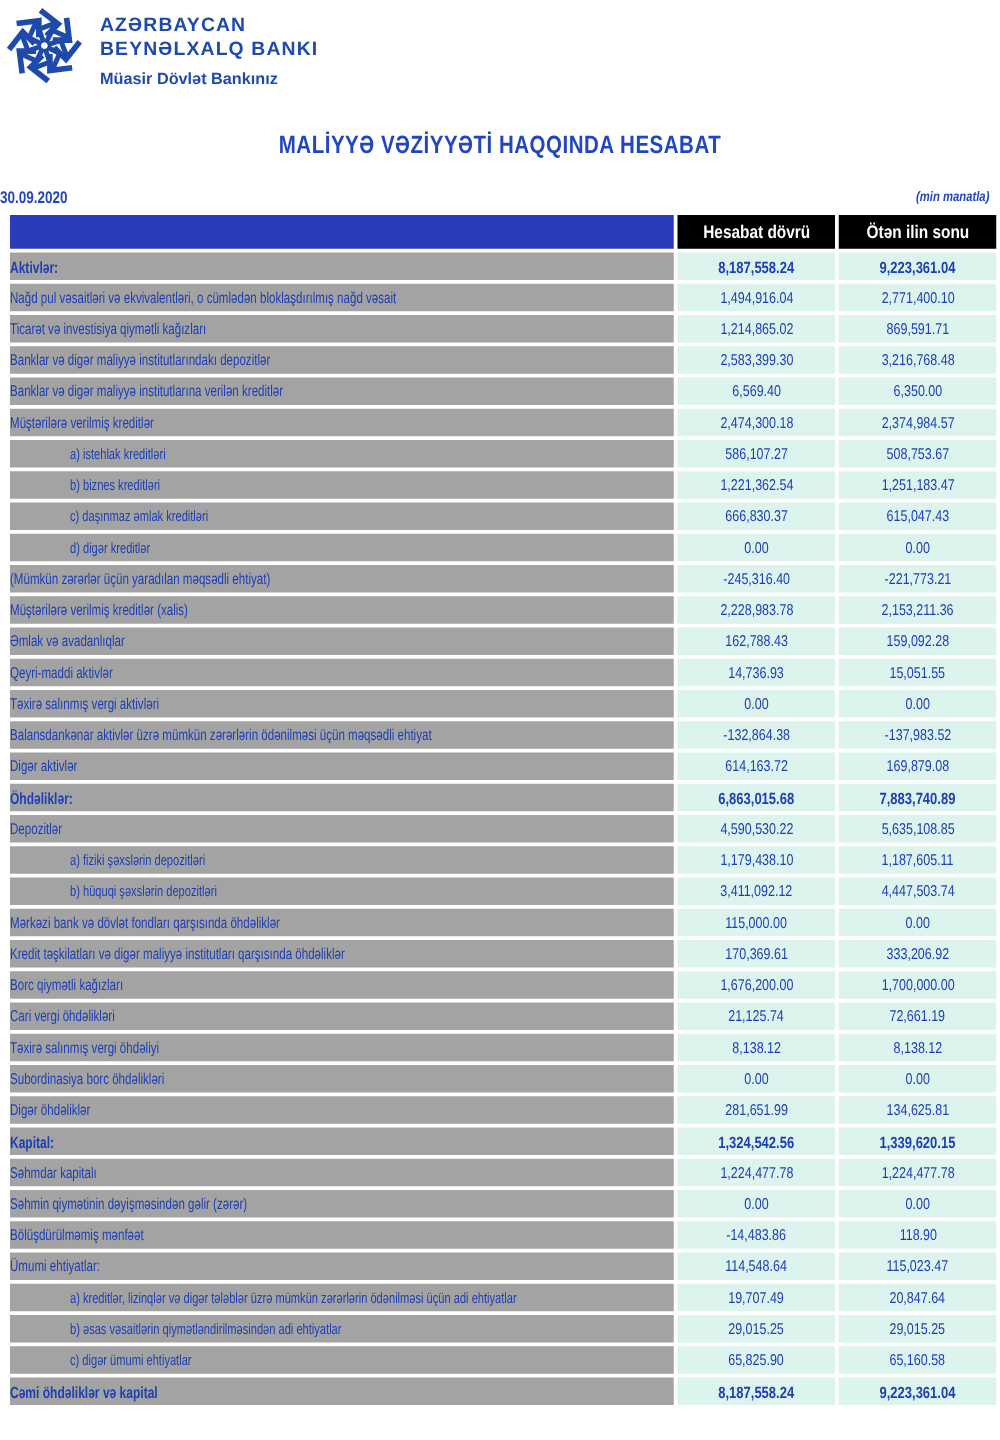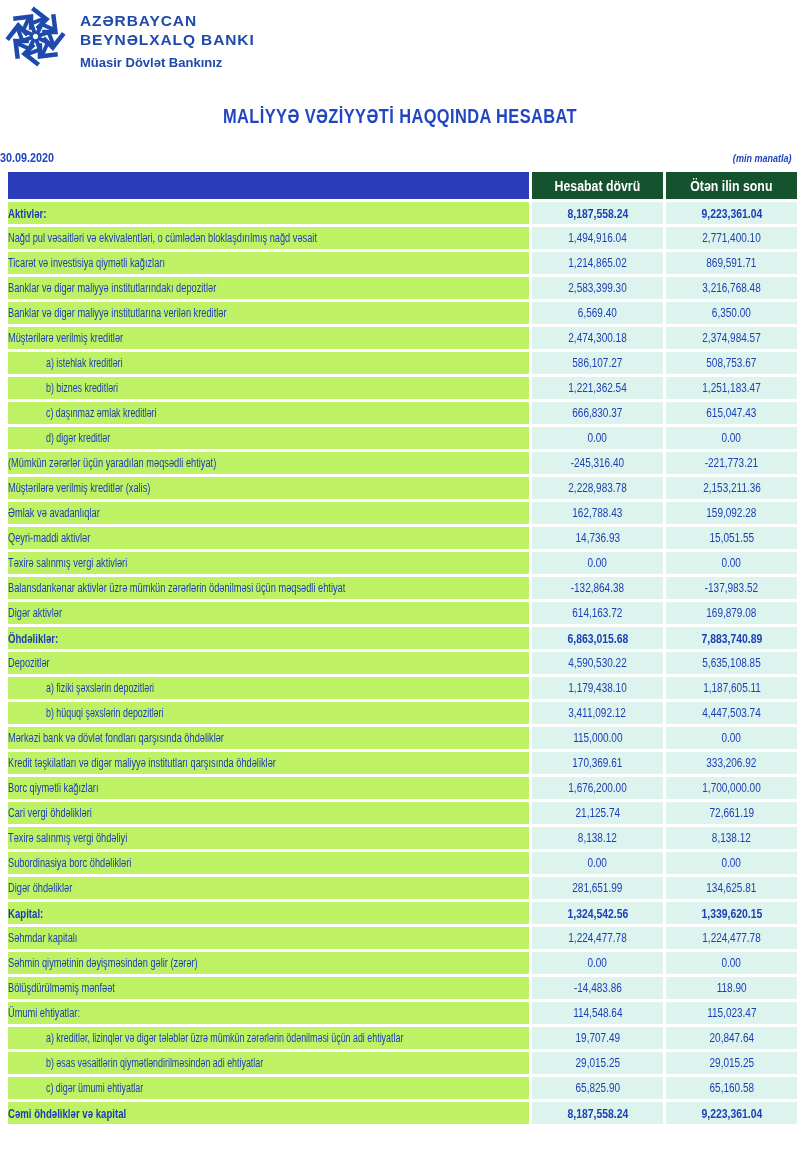--- a/index.html
+++ b/index.html
@@ -44,40 +44,40 @@
   
   .fin {
     position: absolute; top: 169px; left: 5px;
     border-collapse: separate; border-spacing: 3px; table-layout: fixed;
   }
   .fin th, .fin td { padding: 0; vertical-align: middle; }
   col.w1 { width: 472px; } col.w2 { width: 152px; } col.w3 { width: 154px; }
 
   .corner  { background: #2B3CBA; height: 27px; }
   .colhead {
-    background: #14532d; color: #ffffff; height: 27px;
+    background: #000000; color: #ffffff; height: 27px;
     font-size: 14.5px; font-weight: 700; text-align: center;
   }
   .colhead span { display: inline-block; transform: scaleX(0.85); white-space: nowrap; }
 
   .lbl {
-    background: #bef264; color: #1D3FB5; height: 22px; text-align: left;
+    background: #a3a3a3; color: #1D3FB5; height: 22px; text-align: left;
     padding-left: 22px; font-size: 12.5px; font-weight: 400; overflow: hidden;
   }
   .lbl span {
     display: inline-block; transform: scaleX(0.74); transform-origin: left center;
     white-space: nowrap;
   }
   .val {
     background: #DCF3EE; color: #1D3FB5; height: 22px; text-align: center;
     font-size: 12.5px; font-weight: 400; overflow: hidden;
   }
   .val span { display: inline-block; transform: scaleX(0.8); white-space: nowrap; }
 
-  tr.sub .lbl { padding-left: 38px; font-size: 12px; }
+  tr.sub .lbl { padding-left: 48px; font-size: 12px; }
   tr.section td, tr.total td { font-weight: 700; font-size: 13px; }
 </style>
 </head>
 <body>
 
 <header class="brand">
   <svg class="logo" viewBox="0 0 64 64" aria-hidden="true">
     <defs>
       <path id="lk1" d="M29 5 L42.5 15.5 L33.5 24.5"></path>
       <path id="lk2" d="M33 13 L23.5 22 L30.5 30"></path>

